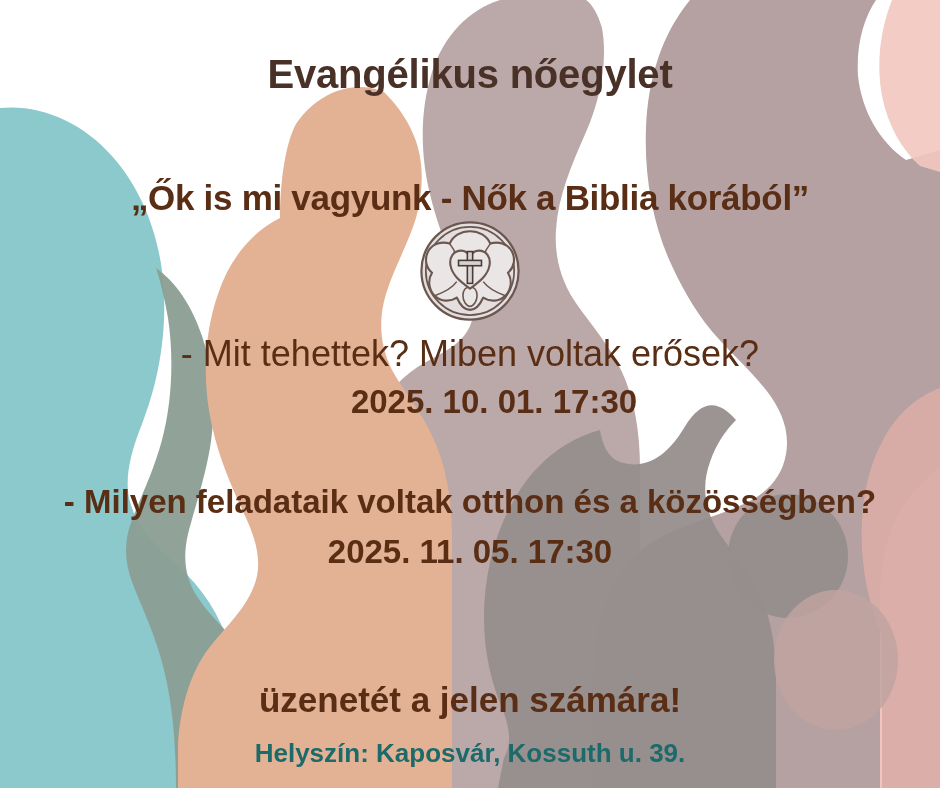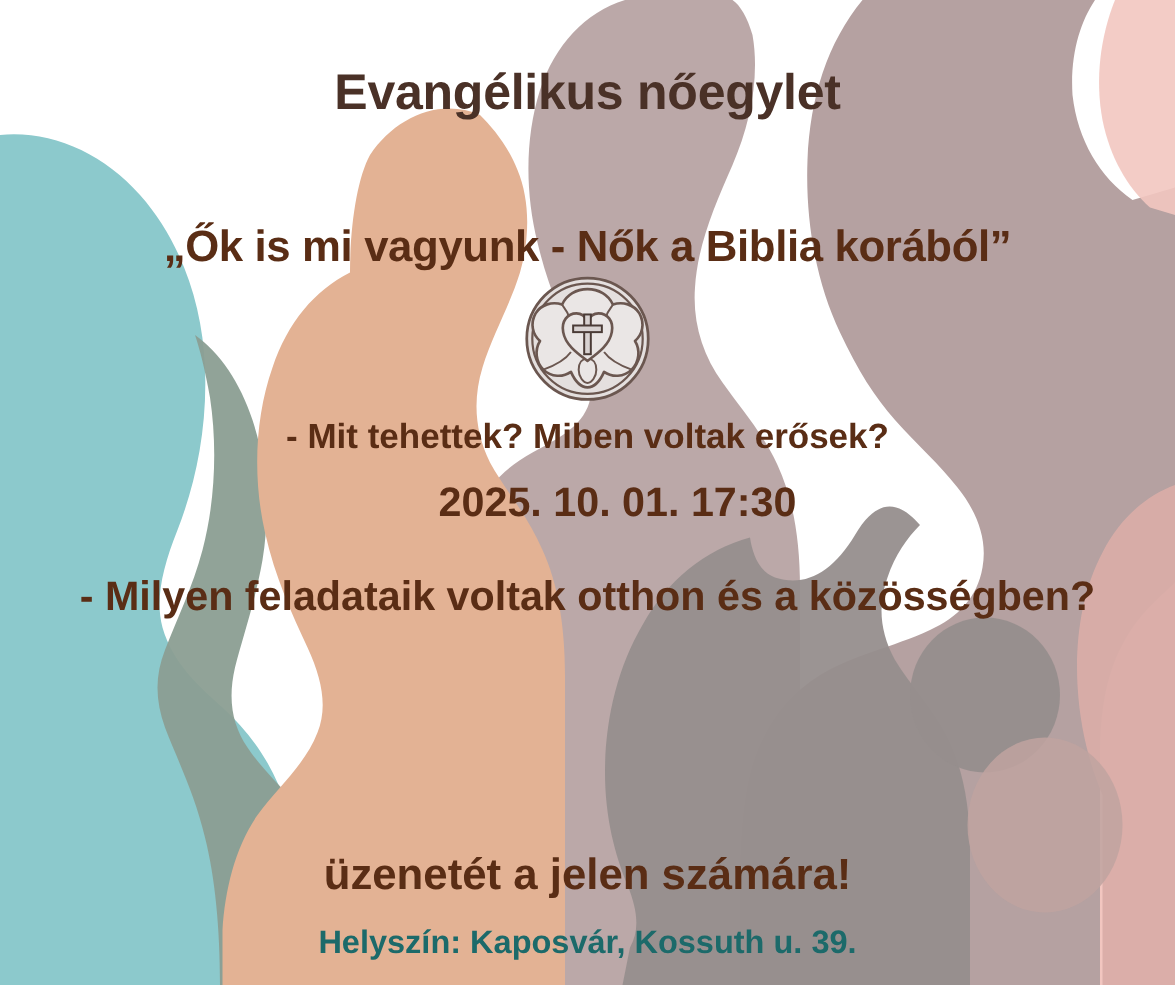--- a/index.html
+++ b/index.html
@@ -56,37 +56,37 @@
     top: 218px;
     transform: translateX(-50%);
     width: 106px;
     height: 106px;
   }
 
   .t-q1 {
     position: absolute;
     left: 0; right: 0;
     top: 333px;
-    font-size: 28px;
-    font-weight: 700;
+    font-size: 36px;
+    font-weight: 400;
     color: #5A2D15;
   }
   .t-d1 {
     position: absolute;
     left: 0; right: 0;
     top: 383px;
     font-size: 33px;
     font-weight: 700;
     color: #5A2D15;
     padding-left: 48px;
   }
   .t-q2 {
     position: absolute;
     left: 0; right: 0;
-    top: 458px;
+    top: 483px;
     font-size: 33px;
     font-weight: 700;
     color: #5A2D15;
   }
   .t-d2 {
     position: absolute;
     left: 0; right: 0;
     top: 533px;
     font-size: 33px;
     font-weight: 700;
@@ -273,19 +273,20 @@
 
         <rect x="57" y="38" width="6" height="36" fill="#D8D2D1" stroke="#4A3B36" stroke-width="1.8"></rect>
         <rect x="47" y="48" width="26" height="6" fill="#D8D2D1" stroke="#4A3B36" stroke-width="1.8"></rect>
       </svg>
     </div>
 
     <div class="t-q1">- Mit tehettek? Miben voltak erősek?</div>
     <div class="t-d1">2025. 10. 01. 17:30</div>
 
     <div class="t-q2">- Milyen feladataik voltak otthon és a közösségben?</div>
+    <div class="t-d2">2025. 11. 05. 17:30</div>
 
     <div class="t-cta2">üzenetét a jelen számára!</div>
 
     <div class="t-venue">Helyszín: Kaposvár, Kossuth u. 39.</div>
 
   </div>
 </div>
 
 </body></html>

